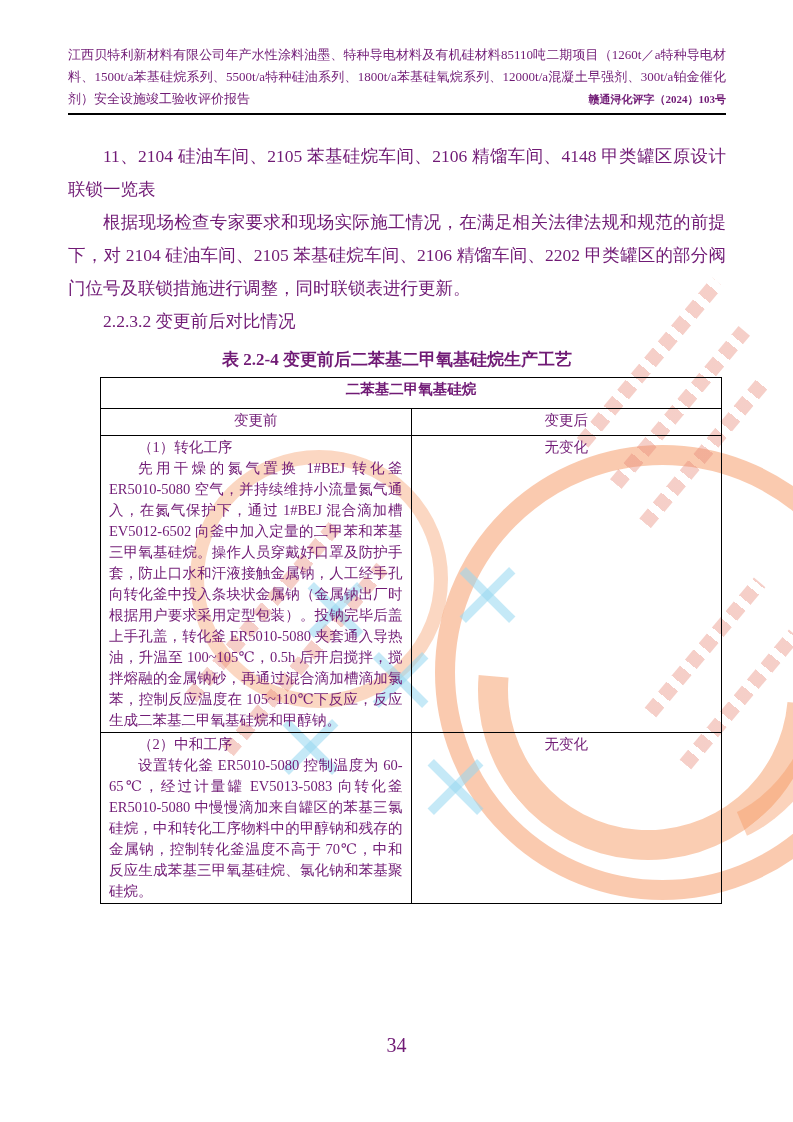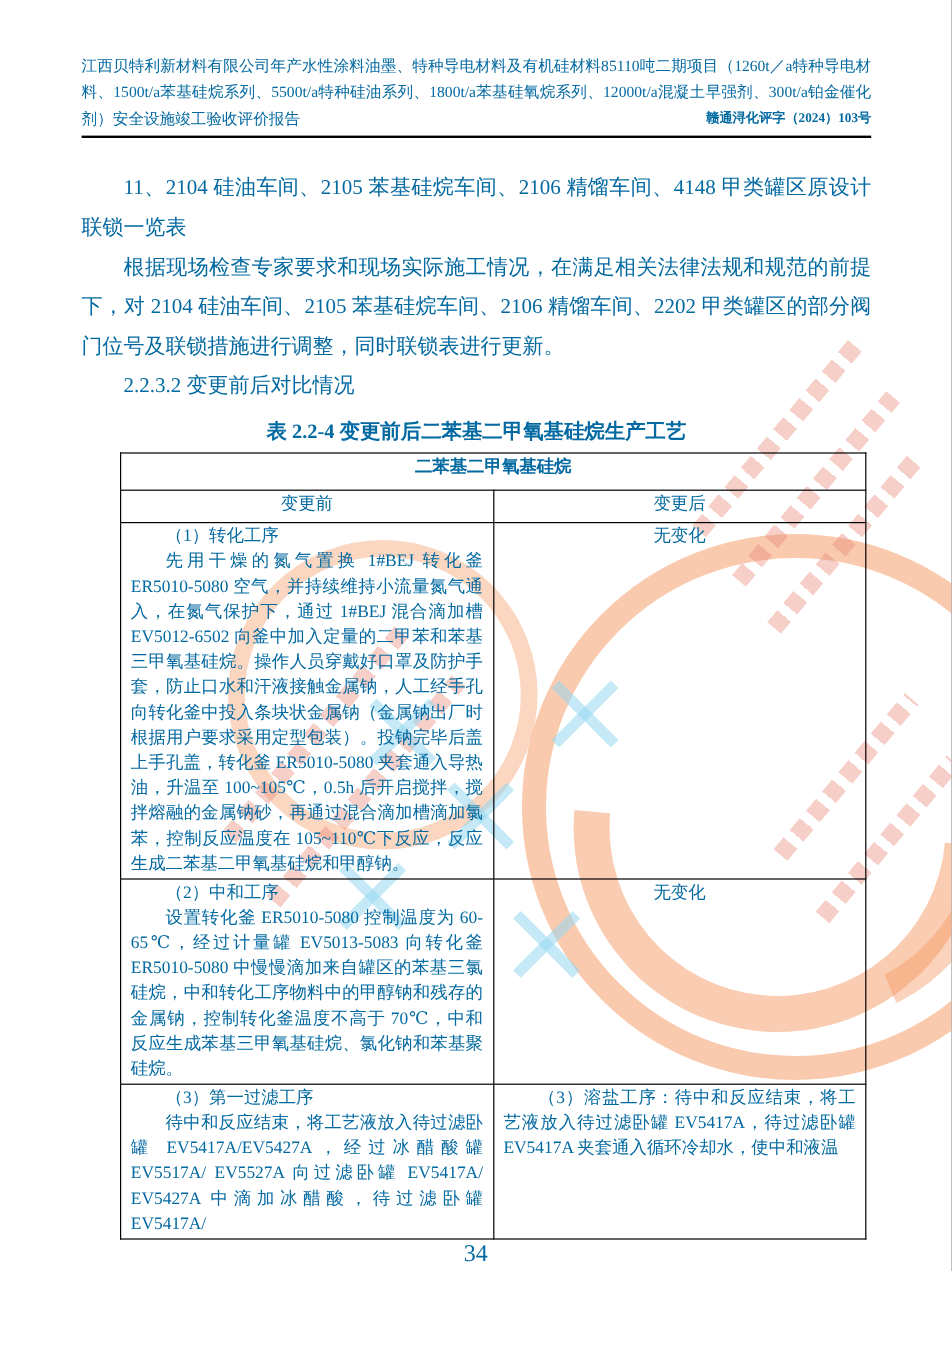--- a/index.html
+++ b/index.html
@@ -3,21 +3,21 @@
 <meta charset="utf-8">
 <style>
   html,body { margin:0; padding:0; background:#888; }
   .page {
     position:relative;
     width:793px; height:1122px;
     margin:0 auto;
     background:#ffffff;
     overflow:hidden;
     font-family:"Liberation Serif","DejaVu Serif",serif;
-    color:#0369a1;
+    color:#701a75;
   }
   
   .wm-layer { position:absolute; inset:0; z-index:0; pointer-events:none; }
   .wm-ring-large {
     position:absolute; left:435px; top:445px; width:415px; height:415px;
     border:20px solid rgba(245,150,95,.50); border-radius:50%;
   }
   .wm-swoosh1 {
     position:absolute; left:478px; top:520px; width:280px; height:280px;
     border:30px solid transparent; border-radius:50%;
@@ -148,28 +148,19 @@
           </td>
           <td class="col-after nochange">无变化</td>
         </tr>
         <tr>
           <td class="col-before">
             <p class="cellp">（2）中和工序</p>
             <p class="cellp">设置转化釜 ER5010-5080 控制温度为 60-65℃，经过计量罐 EV5013-5083 向转化釜 ER5010-5080 中慢慢滴加来自罐区的苯基三氯硅烷，中和转化工序物料中的甲醇钠和残存的金属钠，控制转化釜温度不高于 70℃，中和反应生成苯基三甲氧基硅烷、氯化钠和苯基聚硅烷。</p>
           </td>
           <td class="col-after nochange">无变化</td>
         </tr>
-        <tr>
-          <td class="col-before">
-            <p class="cellp">（3）第一过滤工序</p>
-            <p class="cellp">待中和反应结束，将工艺液放入待过滤卧罐 EV5417A/EV5427A，经过冰醋酸罐 EV5517A/ EV5527A 向过滤卧罐 EV5417A/ EV5427A 中滴加冰醋酸，待过滤卧罐 EV5417A/</p>
-          </td>
-          <td class="col-after">
-            <p class="cellp">（3）溶盐工序：待中和反应结束，将工艺液放入待过滤卧罐 EV5417A，待过滤卧罐 EV5417A 夹套通入循环冷却水，使中和液温</p>
-          </td>
-        </tr>
       </tbody>
         </table>
     </div>
 
     <div class="page-num">34</div>
   </div>
 </div>
 
 </body></html>

